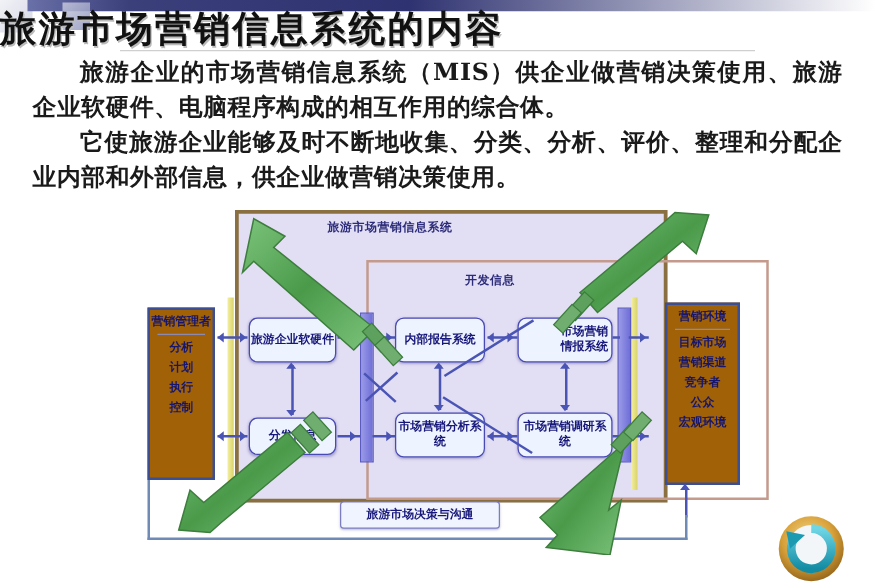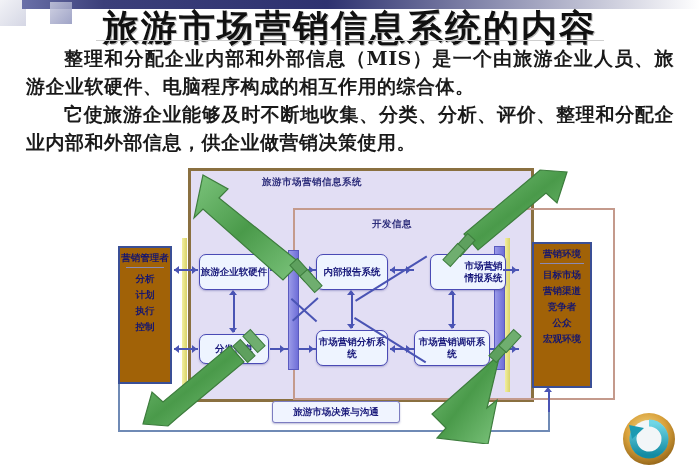--- a/index.html
+++ b/index.html
@@ -14,22 +14,22 @@
   
   .topbar{position:absolute;left:22px;top:0;width:678px;height:9px;
           background:linear-gradient(90deg,#6a70a8 0%,#3b3f7a 12%,#2e3270 45%,#ffffff 100%);}
   .topbar-block{position:absolute;left:50px;top:2px;width:22px;height:22px;
           background:linear-gradient(135deg,#c8cade,#8f94bd);opacity:.85;}
   .topbar-block2{position:absolute;left:0px;top:0px;width:26px;height:26px;
           background:linear-gradient(135deg,#e9eaf1,#b9bcd3);opacity:.6;}
 
   
   .title{
-    position:absolute;left:0;right:0;top:4px;text-align:center;
-    font-size:36px;font-weight:bold;color:#111;letter-spacing:2px;
+    position:absolute;left:0;right:0;top:4px;
+    font-size:29px;font-weight:bold;color:#111;letter-spacing:2px;
     font-family:"DejaVu Serif","Liberation Serif",serif;
     text-shadow:1px 1px 0 #bbb;
   }
   .title-rule{position:absolute;left:96px;top:40px;width:508px;height:1px;
     background:#cfcfcf;}
 
   
   .body-text{
     position:absolute;left:26px;top:44px;width:648px;
     font-size:19px;line-height:28px;color:#1a1a1a;font-weight:bold;
@@ -65,21 +65,21 @@
   
   .pbox{position:absolute;background:#eef4ff;border:1.5px solid #4a4ab5;
      border-radius:7px;box-sizing:border-box;display:flex;align-items:center;
      justify-content:center;text-align:center;
      font-size:9.5px;font-weight:bold;color:#17177a;line-height:12px;
      box-shadow:0 1px 2px rgba(60,60,140,.35);}
   #box-need   {left:199px;top:92px;width:70px;height:36px;}
   #box-dist   {left:199px;top:172px;width:70px;height:30px;}
   #box-intrep {left:316px;top:92px;width:72px;height:36px;}
   #box-ana    {left:316px;top:168px;width:72px;height:36px;}
-  #box-intel  {left:430px;top:92px;width:76px;height:36px;padding-left:31px;}
+  #box-intel  {left:414px;top:92px;width:76px;height:36px;padding-left:31px;}
   #box-res    {left:414px;top:168px;width:76px;height:36px;}
   #box-bottom {left:272px;top:239px;width:128px;height:22px;border-radius:3px;
      border:1px solid #7c7cc0;background:#f0f4ff;font-size:9.5px;}
 
   
   .vbar{position:absolute;width:9px;background:linear-gradient(90deg,#9a9ae8,#6f6fd8);
         border:1px solid #5a5ac0;}
   #vbar-left{left:288px;top:88px;height:118px;}
   #vbar-right{left:494px;top:84px;height:122px;}
 
@@ -117,21 +117,21 @@
 <div class="slide">
 
   <div class="topbar-block2"></div>
   <div class="topbar"></div>
   <div class="topbar-block"></div>
 
   <div class="title">旅游市场营销信息系统的内容</div>
   <div class="title-rule"></div>
 
   <div class="body-text">
-    <p>整理和分配企业内部和外部信息（MIS）是一个由旅游企业人员、旅游企业软硬件、电脑程序构成的相互作用的综合体。</p>
+    <p>旅游企业的市场营销信息系统（MIS）供企业做营销决策使用、旅游企业软硬件、电脑程序构成的相互作用的综合体。</p>
     <p>它使旅游企业能够及时不断地收集、分类、分析、评价、整理和分配企业内部和外部信息，供企业做营销决策使用。</p>
   </div>
 
   <div class="diagram">
 
     <div class="outer-frame"></div>
     <div class="inner-frame"></div>
 
     <div class="lbl lbl-mis">旅游市场营销信息系统</div>
     <div class="lbl lbl-dev">开发信息</div>

